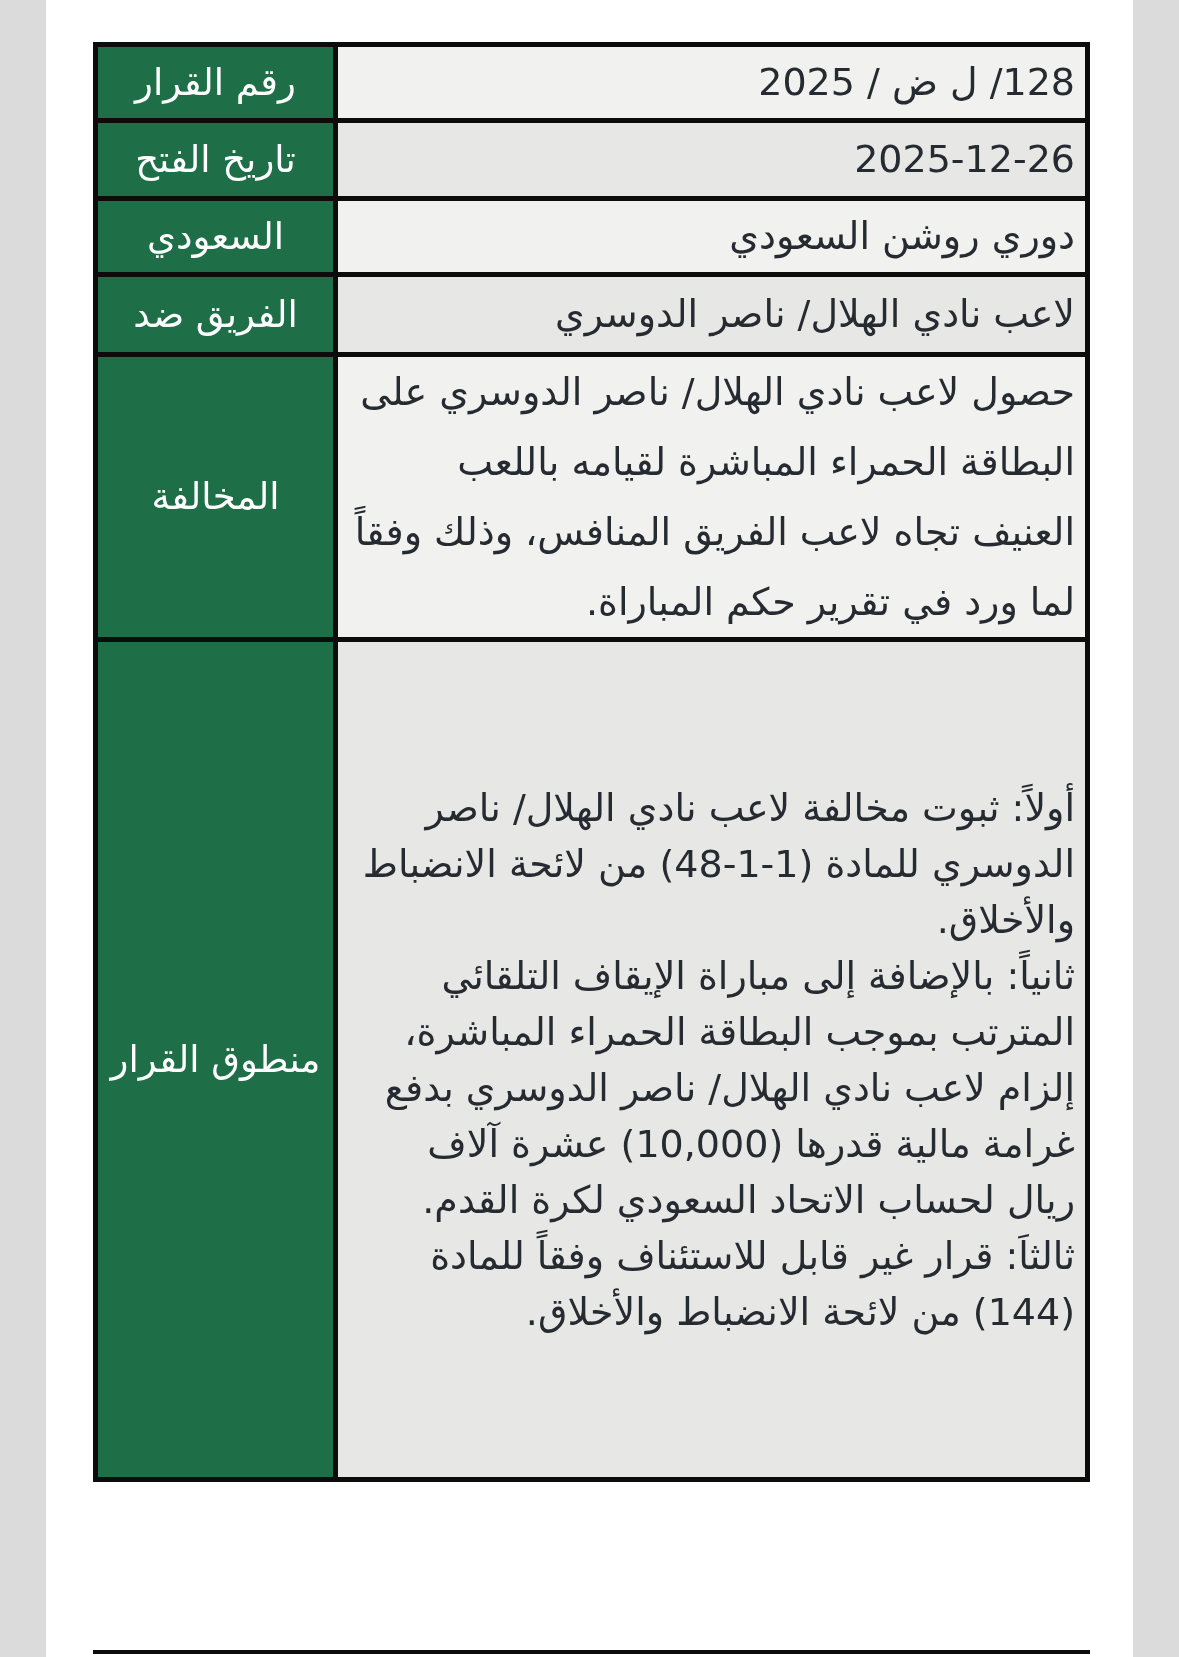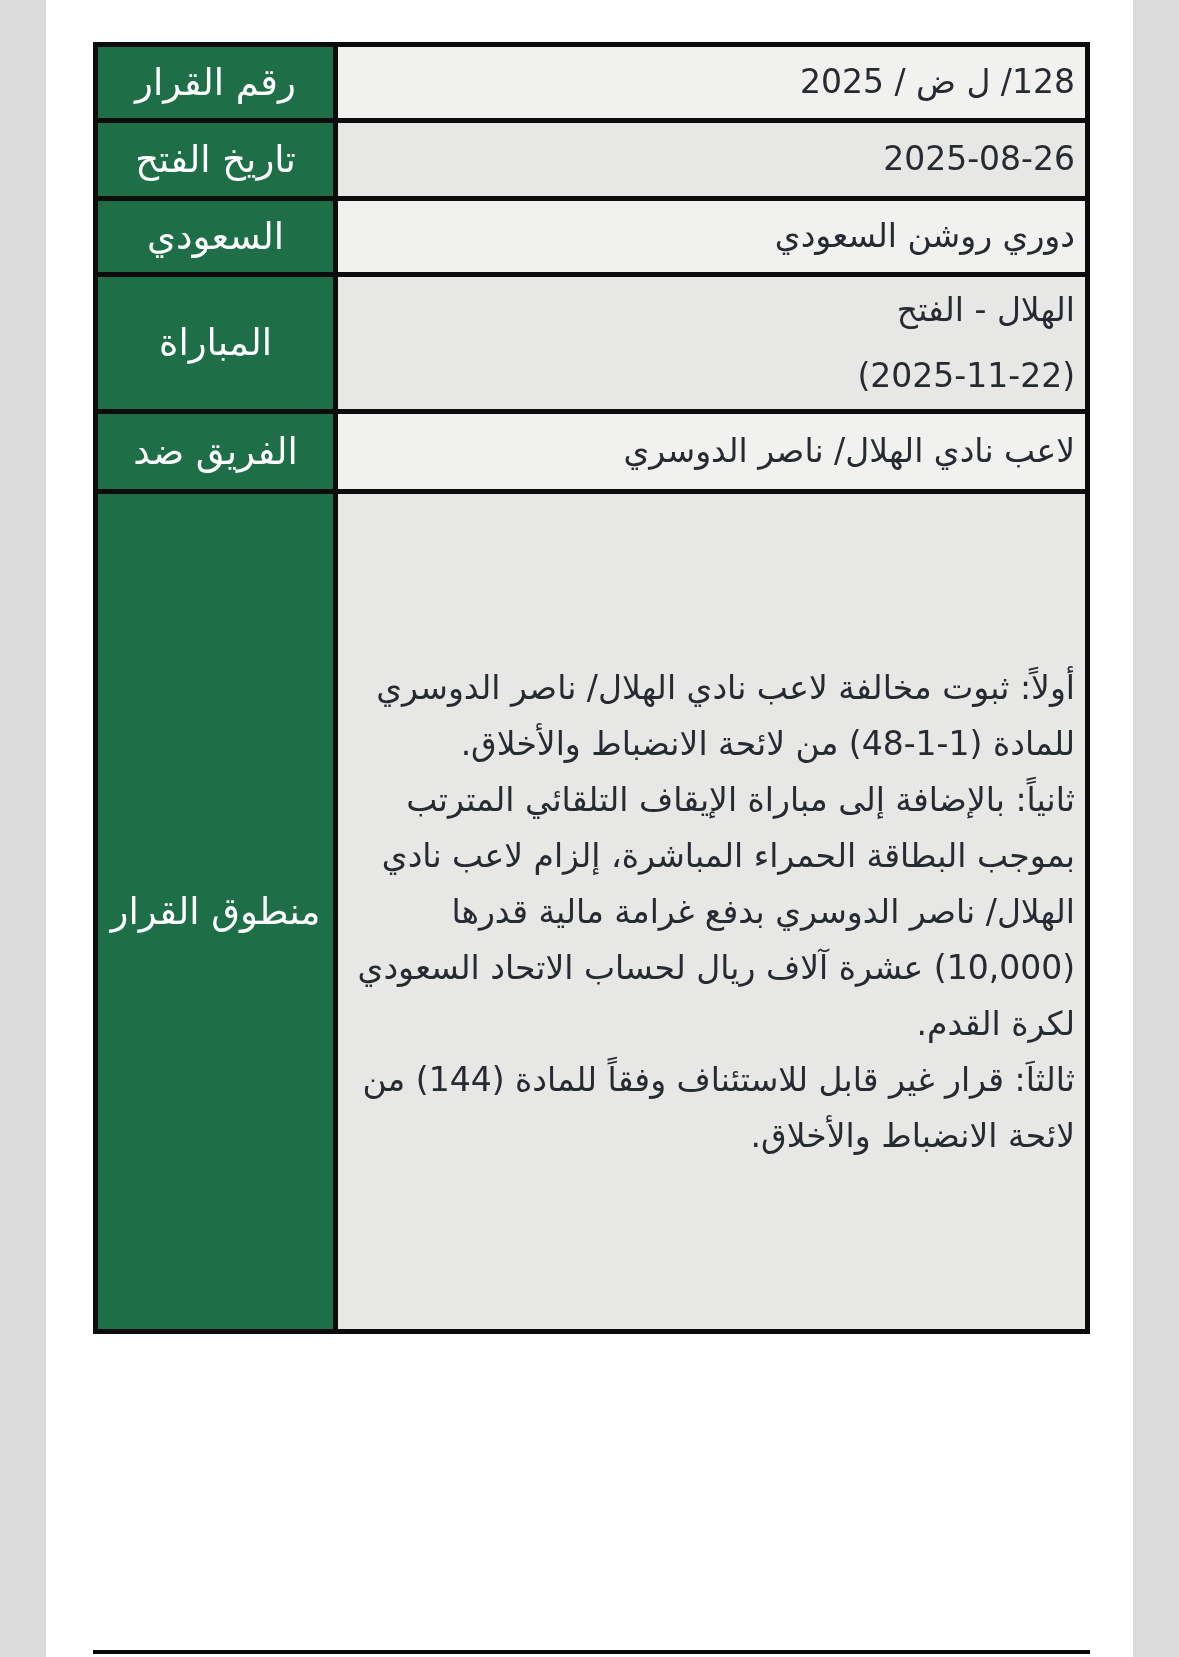--- a/index.html
+++ b/index.html
@@ -50,21 +50,21 @@
     width:240px;
     background:var(--header-bg);
     color:var(--header-text);
     font-size:37px;
     font-weight:400;
     line-height:1.45;
     padding:0 4px;
   }
   .decision-table td{
     color:var(--text);
-    font-size:33px;
+    font-size:38px;
     line-height:1.7;
     white-space:pre-line;
   }
   .decision-table tbody tr:nth-child(odd) td{background:var(--row-light);}
   .decision-table tbody tr:nth-child(even) td{background:var(--row-dark);}
 
   tr.r0{height:76px;}
   tr.r1{height:78px;}
   tr.r2{height:76px;}
   tr.r3{height:136px;}
@@ -90,35 +90,34 @@
 <div class="gutter left"></div>
 <div class="gutter right"></div>
 
 <table class="decision-table" dir="rtl">
   <tbody>
     <tr class="r0">
       <td>128/ ل ض / 2025</td>
       <th>رقم القرار</th>
     </tr>
     <tr class="r1">
-      <td>2025-08-26</td>
+      <td>2025-12-26</td>
       <th>تاريخ الفتح</th>
     </tr>
     <tr class="r2">
       <td>دوري روشن السعودي</td>
       <th>السعودي</th>
     </tr>
-    <tr class="r3">
-      <td>الهلال - الفتح
-(2025-11-22)</td>
-      <th>المباراة</th>
-    </tr>
     <tr class="r4">
       <td>لاعب نادي الهلال/ ناصر الدوسري</td>
       <th>الفريق ضد</th>
+    </tr>
+    <tr class="r5">
+      <td>حصول لاعب نادي الهلال/ ناصر الدوسري على البطاقة الحمراء المباشرة لقيامه باللعب العنيف تجاه لاعب الفريق المنافس، وذلك وفقاً لما ورد في تقرير حكم المباراة.</td>
+      <th>المخالفة</th>
     </tr>
     <tr class="r6">
       <td>أولاً: ثبوت مخالفة لاعب نادي الهلال/ ناصر الدوسري للمادة (1-1-48) من لائحة الانضباط والأخلاق.
 ثانياً: بالإضافة إلى مباراة الإيقاف التلقائي المترتب بموجب البطاقة الحمراء المباشرة، إلزام لاعب نادي الهلال/ ناصر الدوسري بدفع غرامة مالية قدرها (10,000) عشرة آلاف ريال لحساب الاتحاد السعودي لكرة القدم.
 ثالثاَ: قرار غير قابل للاستئناف وفقاً للمادة (144) من لائحة الانضباط والأخلاق.</td>
       <th>منطوق القرار</th>
     </tr>
   </tbody>
 </table>
 

